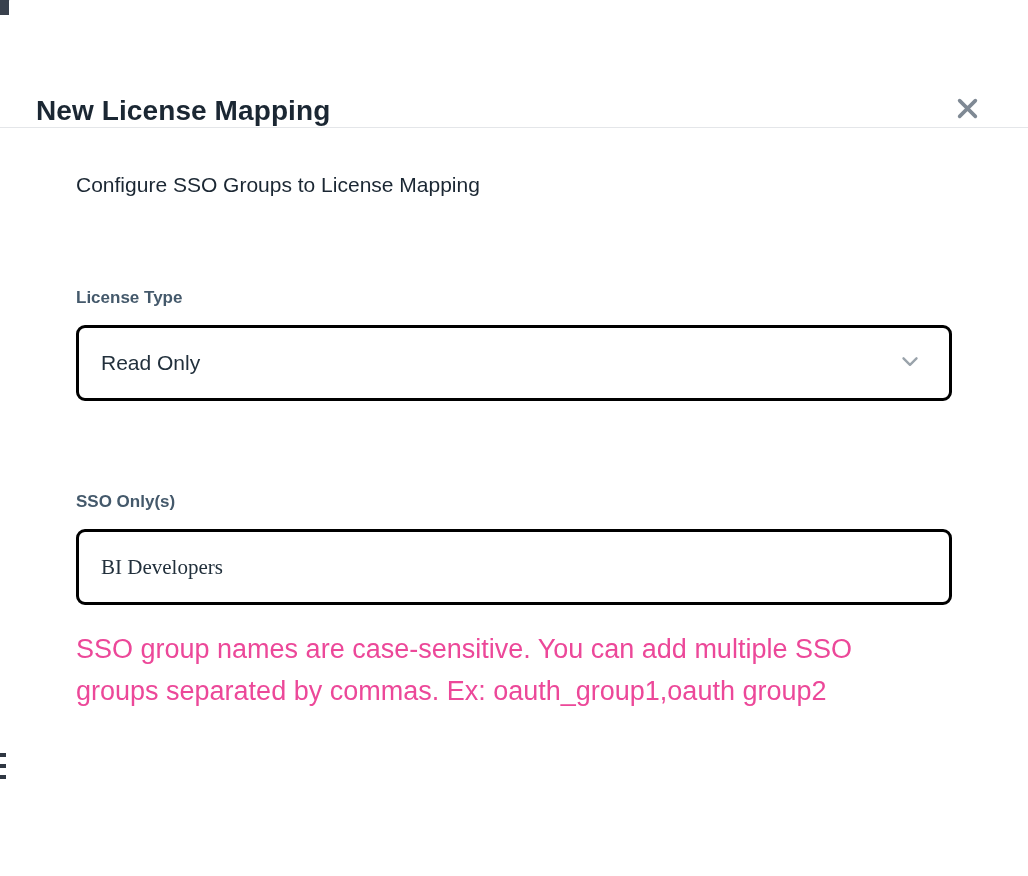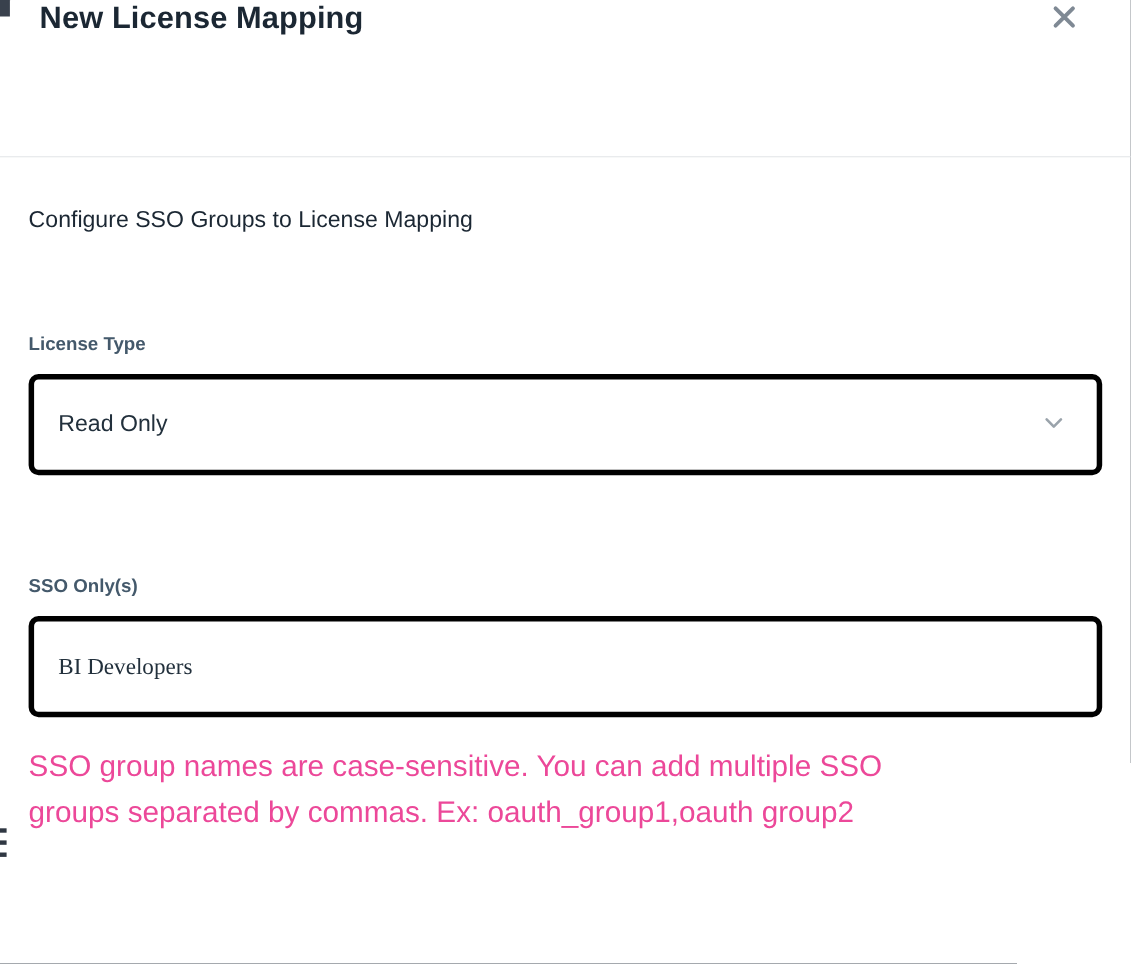--- a/index.html
+++ b/index.html
@@ -31,23 +31,23 @@
     left: 0; top: 753px;
     z-index: 5;
   }
   .bg-list-fragment .dash {
     width: 6px; height: 4px;
     background: #2f3742;
     margin-bottom: 7px;
   }
 
   .modal-header {
-    height: 143px;
+    height: 128px;
     display: flex;
-    align-items: flex-start;
+    align-items: flex-end;
     justify-content: space-between;
     padding: 0 44px 0 36px;
     border-bottom: 1px solid #e4e6e9;
   }
   .modal-title {
     font-size: 28px;
     font-weight: 700;
     color: #1b2733;
     letter-spacing: 0.1px;
   }
@@ -55,40 +55,40 @@
     background: none;
     border: none;
     cursor: pointer;
     width: 34px; height: 34px;
     display: flex;
     align-items: center;
     justify-content: center;
   }
 
   .modal-body {
-    padding: 0 26px;
+    padding: 0 76px;
   }
   .subtitle {
     margin-top: 45px;
     font-size: 21px;
     color: #1b2733;
   }
 
   .field-label {
     margin-top: 91px;
     font-size: 17px;
     font-weight: 700;
     color: #44596b;
   }
 
   .control {
     margin-top: 17px;
-    height: 92px;
+    height: 76px;
     width: 100%;
-    border: 5px solid #000000;
+    border: 3px solid #000000;
     border-radius: 9px;
     background: #ffffff;
     display: flex;
     align-items: center;
     padding: 0 26px 0 22px;
   }
   .select-box { justify-content: space-between; cursor: pointer; }
   .control-text {
     font-size: 21px;
     color: #22303c;

